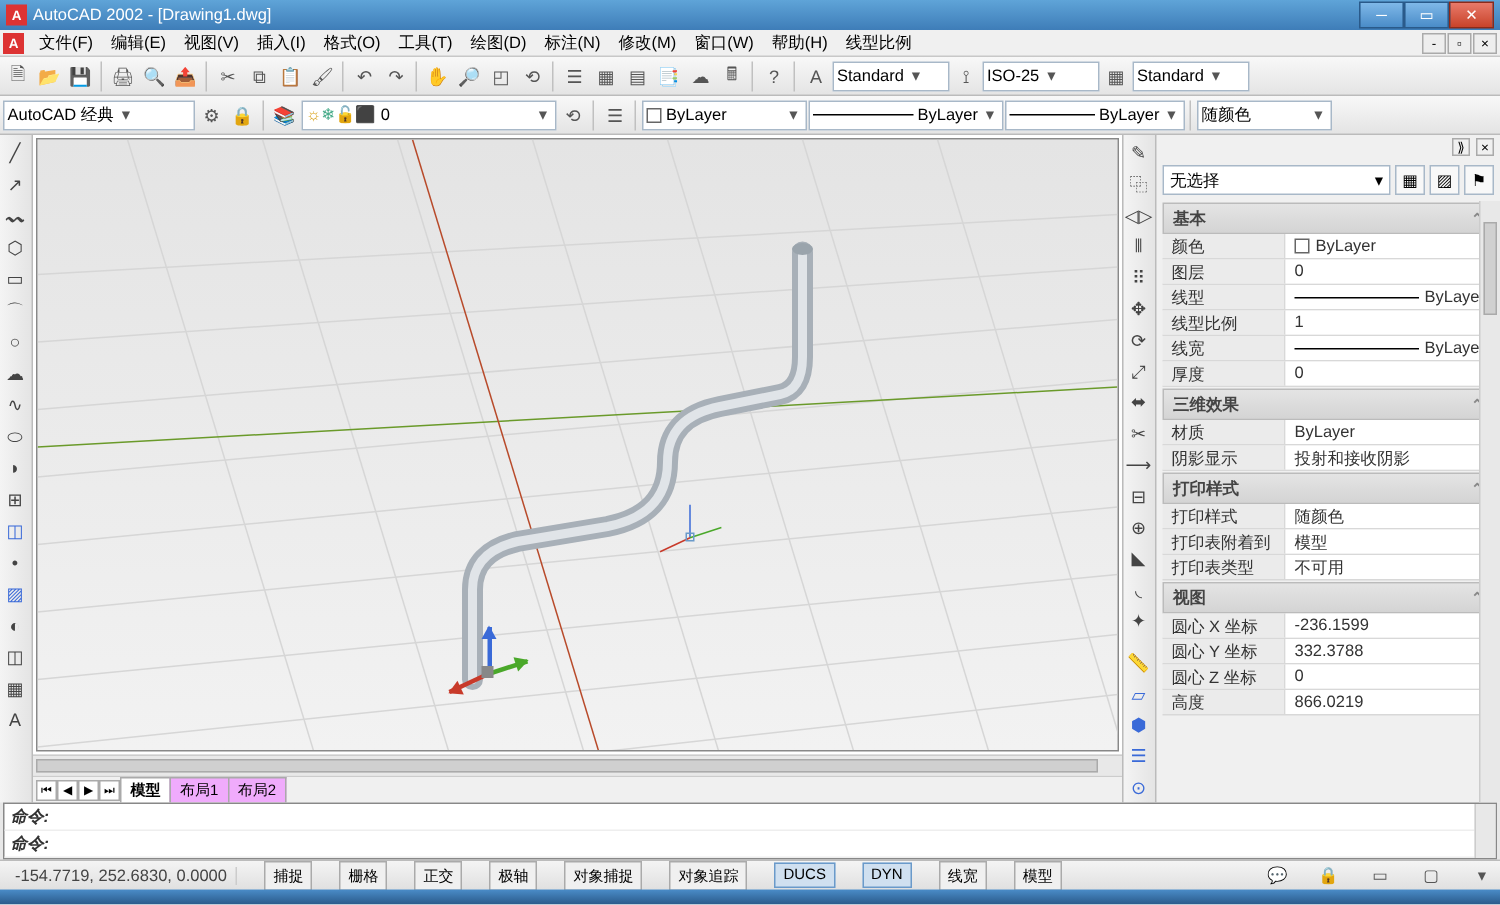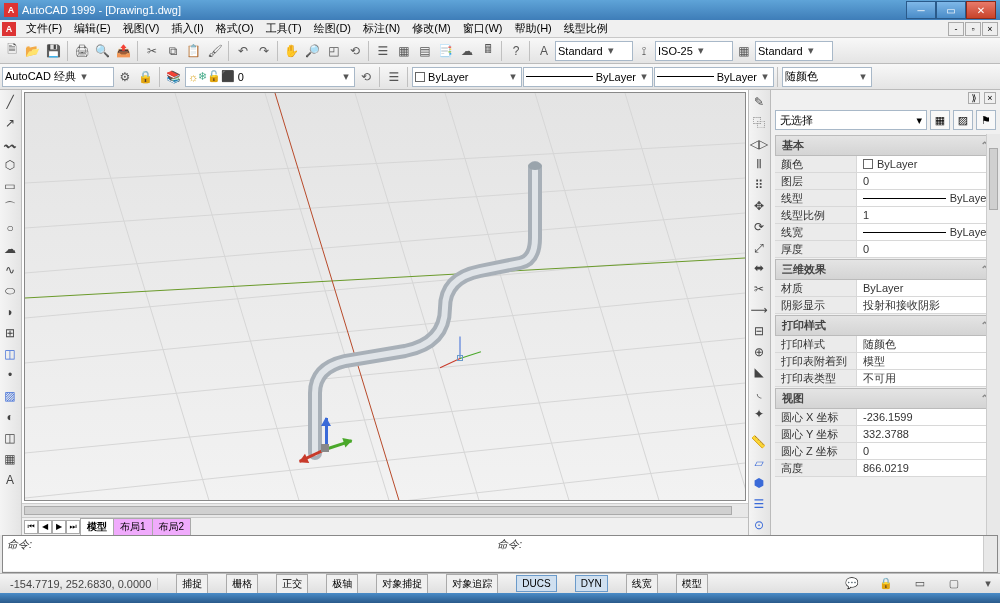--- a/index.html
+++ b/index.html
@@ -42,21 +42,21 @@
 .propgroup .chev{font-size:10px;color:#888;}
 .proprow { display: flex; margin: 0 4px; border-bottom: 1px solid #d8d8d8; height:17px; align-items:stretch;text-align:center;}
 .propk { width: 82px; padding: 1px 6px; background: #ebebeb; border-right:1px solid #d8d8d8; display:flex;align-items:center;color:#333;}
 .propv { flex: 1; padding: 1px 6px; background: #fff; display:flex;align-items:center;gap:4px;color:#333;}
 .sw{width:10px;height:10px;background:#fff;border:1px solid #666;}
 .linesw{flex:1;height:0;border-top:1px solid #000;}
 .propscroll{flex:1;overflow:hidden;position:relative;}
 .propsb{position:absolute;right:0;top:0;bottom:0;width:14px;background:#e8e8e8;border-left:1px solid #ccc;}
 .propsb::after{content:"";position:absolute;left:2px;top:14px;right:2px;height:60px;background:#d0d0d0;border:1px solid #aaa;}
 .cmdarea { height: 38px; background: #fff; border: 1px solid #888; margin: 0 2px; display: flex; }
-.cmdtxt{flex:1;display:flex;flex-direction:row;}
+.cmdtxt{flex:1;display:flex;flex-direction:column;font-weight:bold;}
 .cmdline { flex:1; padding: 1px 4px; color: #333; font-style:italic; border-bottom:1px solid #eee;}
 .cmdsb{width:14px;background:#e8e8e8;border-left:1px solid #ccc;}
 .statusbar { height: 20px; background: linear-gradient(#f4f4f4,#e0e0e0); border-top: 1px solid #bbb; display: flex; align-items: center; padding: 0 4px; gap: 16px; }
 .stcoord { padding: 0 6px; color: #444; border-right:1px solid #ccc;}
 .stbtn { padding: 2px 5px; border: 1px solid #aaa; background: #f0f0f0; cursor: pointer; font-size:10px; margin-left:2px;}
 .stbtn.active { background: #d0e0f0; border-color:#6a9aca;}
 .statusbar .spacer{flex:1;}
 .sticon{width:16px;height:16px;display:flex;align-items:center;justify-content:center;font-size:11px;cursor:pointer;color:#555;margin-left:2px;}
 .taskbar{height:10px;background:linear-gradient(#4a8cc8,#2a5a8a);}
 
@@ -76,21 +76,21 @@
 .gizmo .ax2{background:#c83a2a;transform:rotate(155deg);}
 .gizmo .sq{position:absolute;left:-3px;top:-3px;width:6px;height:6px;border:1px solid #6a9aca;}
 .pipe{position:absolute;stroke:#a8b0b8;stroke-width:14;stroke-linecap:round;fill:none;}
 .pipehi{stroke:#e0e4e8;stroke-width:6;}
 </style>
 </head>
 <body>
 
 <div class="titlebar">
   <div class="icon">A</div>
-  <span>AutoCAD 1999 - [Drawing1.dwg]</span>
+  <span>AutoCAD 2002 - [Drawing1.dwg]</span>
   <div class="spacer"></div>
   <div class="winbtns">
     <div class="winbtn">─</div>
     <div class="winbtn">▭</div>
     <div class="winbtn close">✕</div>
   </div>
 </div>
 
 <div class="menubar">
   <div class="menuicon">A</div>
@@ -154,21 +154,21 @@
       <span class="dd">▾</span>
     </div>
   <div class="tbtn">▦</div>
   <div class="tcombo" style="width:78px">
       <span>Standard</span>
       <span class="dd">▾</span>
     </div>
 </div>
 
 <div class="toolbar">
-  <div class="tcombo" style="width:112px">
+  <div class="tcombo" style="width:128px">
       <span>AutoCAD 经典</span>
       <span class="dd">▾</span>
     </div>
   <div class="tbtn">⚙</div>
   <div class="tbtn">🔒</div>
   <div class="tsep"></div>
   <div class="tbtn">📚</div>
   <div class="tcombo" style="width:170px"><span style="color:#daa520">☼</span><span style="color:#4a8">❄</span><span>🔓</span><span>⬛</span>&nbsp;<span>0</span><span class="dd" style="margin-left:auto">▾</span></div>
   <div class="tbtn">⟲</div>
   <div class="tsep"></div>

